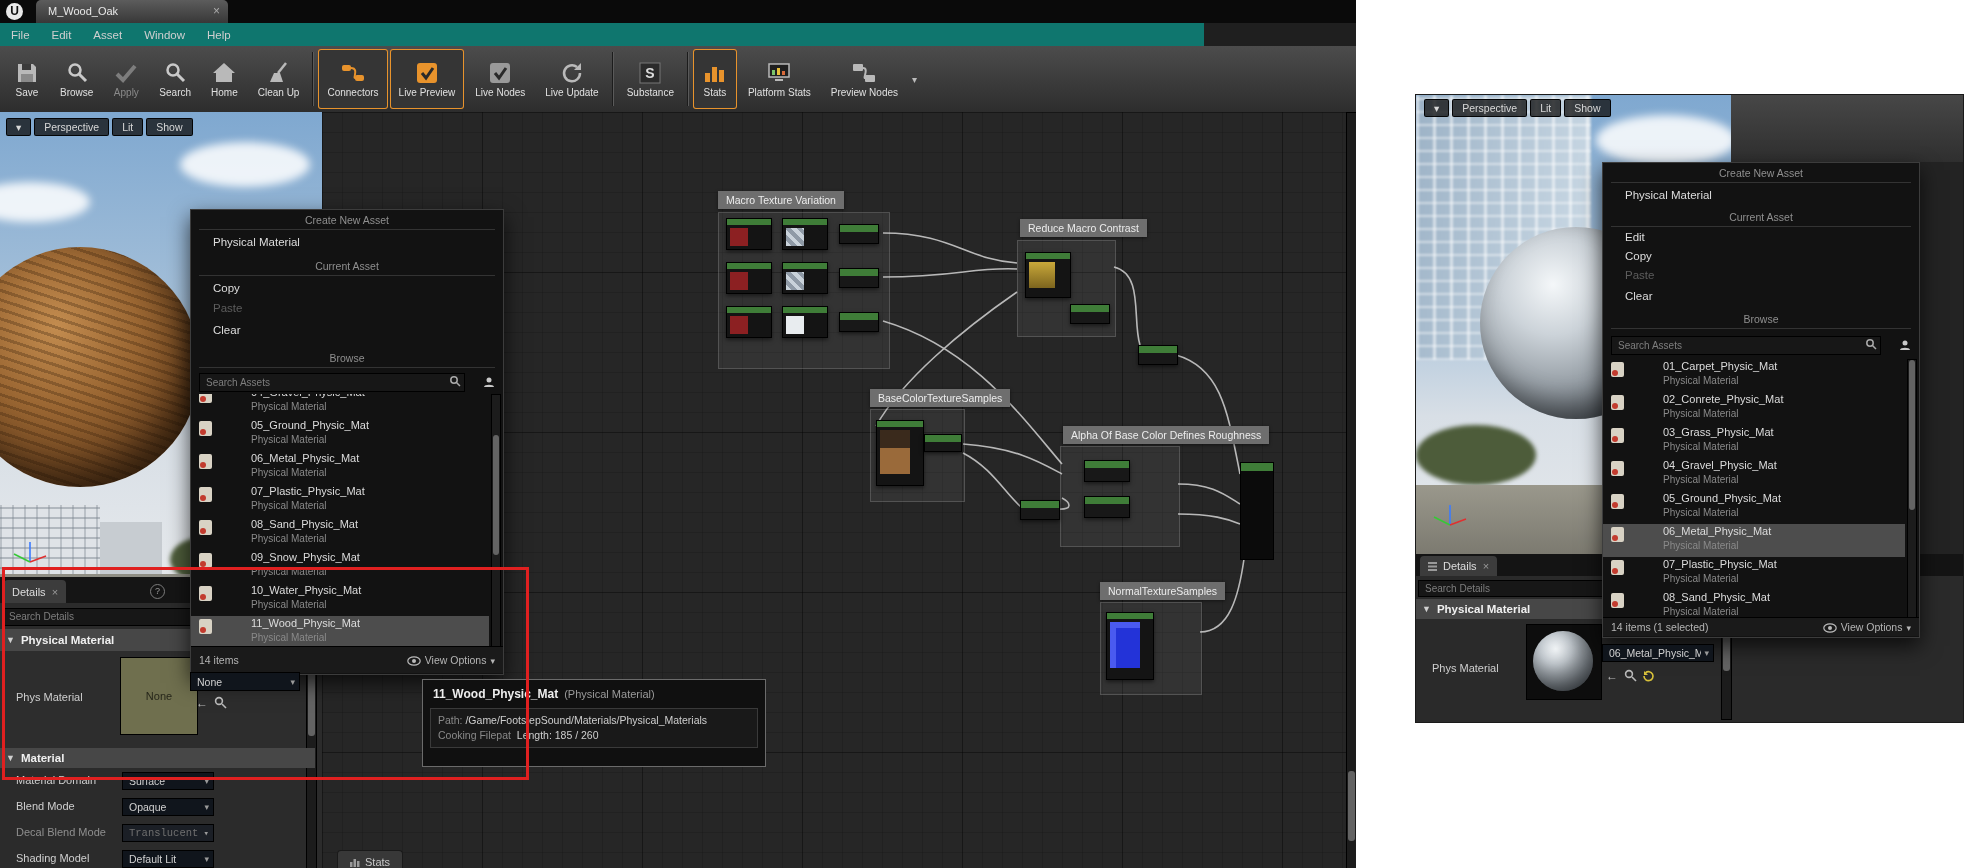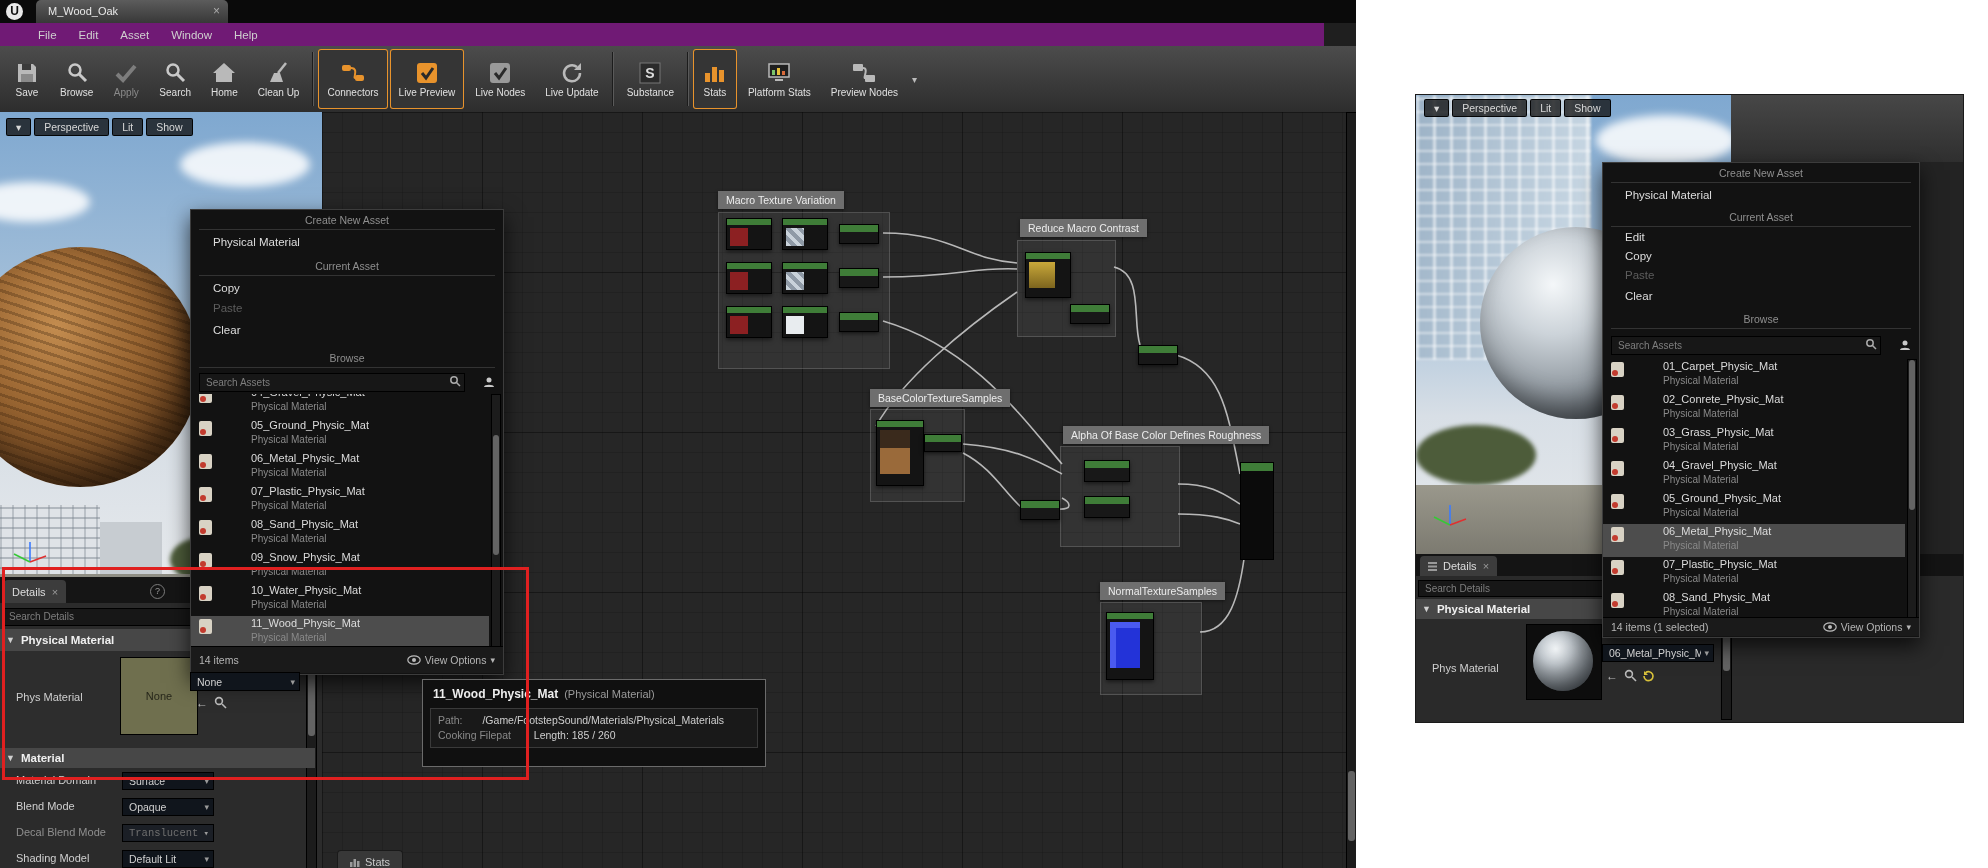--- a/index.html
+++ b/index.html
@@ -5,21 +5,21 @@
   html,body{margin:0;padding:0;}
   body{width:1988px;height:868px;background:#ffffff;font-family:"Liberation Sans",sans-serif;position:relative;overflow:hidden;-webkit-font-smoothing:antialiased;}
   .a{position:absolute;}
   .win{left:0;top:0;width:1356px;height:868px;background:#1f1f1f;}
   
   .titlebar{left:0;top:0;width:1356px;height:23px;background:#0a0a0a;}
   .uelogo{left:6px;top:3px;width:17px;height:17px;border-radius:50%;background:#e9e9e9;color:#111;font-weight:bold;font-size:12px;text-align:center;line-height:17px;}
   .doctab{left:36px;top:0;width:192px;height:23px;background:linear-gradient(#5c5c5c,#383838);border-radius:5px 5px 0 0;color:#e8e8e8;font-size:11px;line-height:23px;padding-left:12px;box-sizing:border-box;}
   .doctab .x{position:absolute;right:8px;top:0;color:#aaa;font-size:12px;}
   
-  .menubar{left:0;top:23px;width:1297px;height:23px;background:#701a75;display:flex;align-items:center;padding-left:27px;}
+  .menubar{left:0;top:23px;width:1204px;height:23px;background:#0f766e;display:flex;align-items:center;}
   .mitem{color:#cfcfcf;font-size:11.5px;padding:0 11px;}
   
   .toolbar{left:0;top:46px;width:1356px;height:66px;background:linear-gradient(#4c4c4c,#2d2d2d);display:flex;align-items:stretch;padding-left:4px;box-sizing:border-box;}
   .tbtn{display:flex;flex-direction:column;align-items:center;justify-content:center;padding:2px 9px;margin:3px 1px;border-radius:3px;}
   .tbtn .lbl{font-size:10px;color:#e0e0e0;white-space:nowrap;margin-top:1px;}
   .tbtn.dis .lbl{color:#8a8a8a;}
   .tbtn.act{background:#353535;box-shadow:inset 0 0 0 1px #e8932c;}
   .tsep{width:1px;background:#1c1c1c;border-right:1px solid #5a5a5a;margin:6px 3px;}
   
   .viewport{overflow:hidden;background:linear-gradient(#7fa8d0 0%,#a8c2da 45%,#d8dfe6 70%,#e6e9ec 100%);}
@@ -90,28 +90,28 @@
   .msearch{position:absolute;}
   .mlist{position:absolute;overflow:hidden;}
   .aitem{height:33px;display:flex;align-items:flex-start;padding-left:8px;box-sizing:border-box;gap:32px;}
   .aitem.hl{background:#4d4d4d;}
   .aico{width:13px;height:15px;background:#d8d2c4;border-radius:2px;position:relative;margin-top:3px;flex:none;}
   .aico:after{content:"";position:absolute;left:1px;bottom:1px;width:6px;height:6px;border-radius:50%;background:#c23b2e;}
   .acol{margin-left:7px;}
   .aname{color:#dcdcdc;font-size:11px;line-height:15px;white-space:nowrap;}
   .atype{color:#8a8a8a;font-size:10px;line-height:13px;white-space:nowrap;}
   .mfooter{position:absolute;left:0;right:0;border-top:1px solid #000;background:#1a1a1a;color:#b5b5b5;font-size:10.5px;display:flex;align-items:center;padding:0 8px;box-sizing:border-box;}
-  .mfooter .vo{margin-left:auto;display:flex;align-items:center;gap:4px;}
+  .mfooter .vo{margin-left:auto;display:flex;align-items:flex-end;gap:4px;}
   
   .tooltip{left:422px;top:679px;width:344px;height:88px;background:#101010;border:1px solid #6b6b6b;z-index:90;box-sizing:border-box;}
   .tt-title{padding:7px 10px 5px;font-size:12px;color:#ededed;font-weight:bold;}
   .tt-title .sub{color:#9a9a9a;font-weight:normal;margin-left:6px;font-size:11px;}
   .tt-body{margin:2px 7px;border:1px solid #3a3a3a;background:#191919;padding:4px 7px;font-size:10.5px;line-height:15px;}
   .tt-lab{color:#8a8a8a;}
-  .tt-val{color:#cfcfcf;margin-left:17px;}
+  .tt-val{color:#cfcfcf;}
   .redbox{left:2px;top:567px;width:521px;height:207px;border:3px solid #e02020;z-index:100;pointer-events:none;}
   
   .rpanel{left:1416px;top:95px;width:547px;height:627px;background:#262626;overflow:hidden;box-shadow:0 0 0 1px #1a1a1a;}
   svg{display:block;}
 </style>
 </head>
 <body>
 
 <div class="a win">
 

